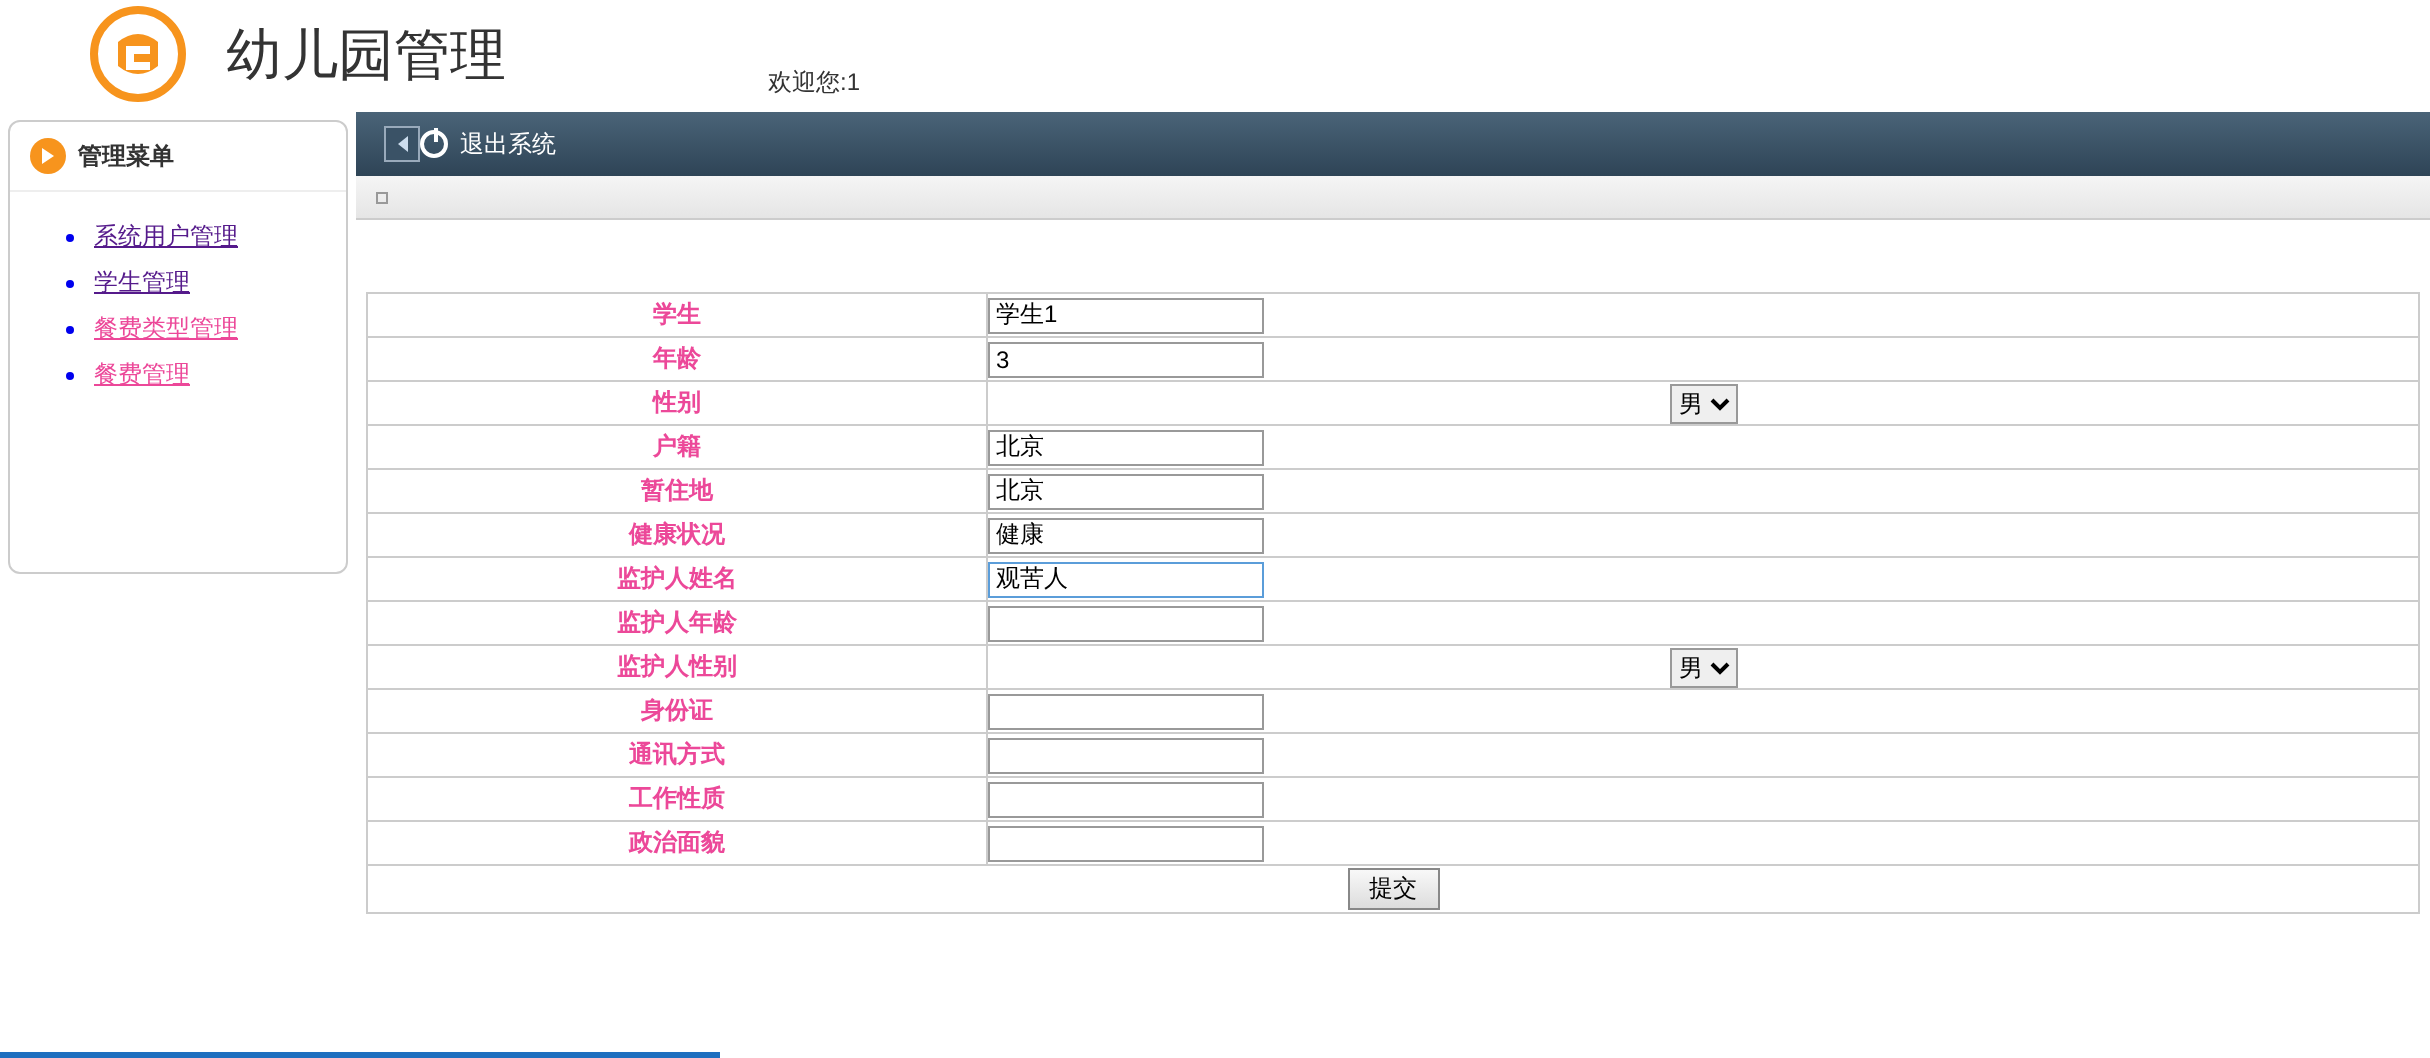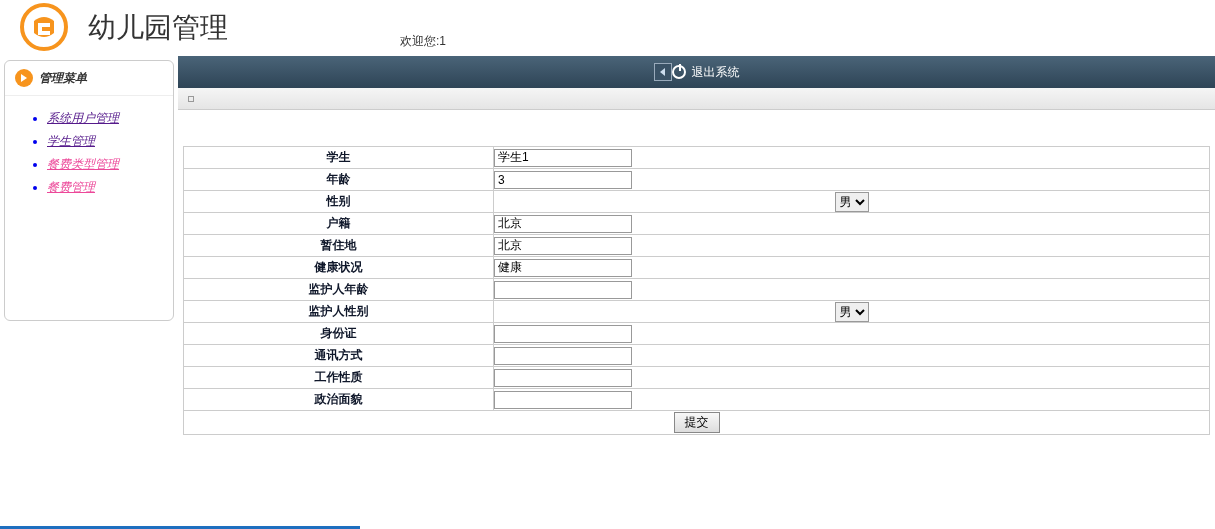--- a/index.html
+++ b/index.html
@@ -4,52 +4,52 @@
   <style>
     * { margin: 0; padding: 0; box-sizing: border-box; }
     body { font-family: Arial, "SimSun", sans-serif; font-size: 12px; background: #fff; width: 1215px; }
     
     .header-top {
       height: 56px;
       background: #fff;
       display: flex;
       align-items: center;
       position: relative;
+      padding-left: 25px;
     }
     .logo {
       margin-left: 20px;
     }
     .app-title {
       font-size: 28px;
       font-weight: normal;
       margin-left: 20px;
       color: #333;
       font-family: "Microsoft YaHei", sans-serif;
     }
     .welcome {
       position: absolute;
-      left: 400px;
+      left: 384px;
       bottom: 6px;
       font-size: 12px;
       color: #333;
     }
     
     .main-container {
       display: flex;
       align-items: flex-start;
     }
     
     .sidebar {
       width: 170px;
       margin: 4px;
       border: 1px solid #ccc;
       border-radius: 6px;
       background: #fff;
-      padding-bottom: 110px;
-      font-style: italic;
+      padding-bottom: 76px;
     }
     .sidebar-header {
       display: flex;
       align-items: center;
       padding: 8px 10px;
       border-bottom: 1px solid #eee;
     }
     .arrow-icon {
       width: 18px;
       height: 18px;
@@ -85,21 +85,21 @@
     
     .content-area {
       flex: 1;
     }
     
     .toolbar {
       height: 24px;
       background: linear-gradient(to bottom, #4a6478 0%, #2e4456 100%);
       display: flex;
       align-items: center;
-      justify-content: center;
+      justify-content: flex-start;
       padding: 16px 14px;
       color: #fff;
     }
     .toolbar-left-icon {
       width: 18px; height: 18px;
       border: 1px solid #9ab;
       display: flex;
       align-items: center;
       justify-content: center;
       cursor: pointer;
@@ -155,21 +155,21 @@
       border: 1px solid #ccc;
       height: 22px;
       padding: 0;
       vertical-align: middle;
     }
     .label-cell {
       width: 310px;
       text-align: center;
       font-weight: bold;
       font-size: 12px;
-      color: #0f172a;
+      color: #ec4899;
     }
     .input-cell {
       padding-left: 290px;
     }
     .input-cell.center-cell {
       text-align: center;
       padding-left: 0;
     }
     .form-input {
       width: 138px;
@@ -274,20 +274,24 @@
           </tr>
           <tr>
             <td class="label-cell">暂住地</td>
             <td class="input-cell"><input type="text" class="form-input" value="北京" style=""></td>
           </tr>
           <tr>
             <td class="label-cell">健康状况</td>
             <td class="input-cell"><input type="text" class="form-input" value="健康" style=""></td>
           </tr>
           <tr>
+            <td class="label-cell">监护人姓名</td>
+            <td class="input-cell"><input type="text" class="form-input active" value="观苦人" style=""></td>
+          </tr>
+          <tr>
             <td class="label-cell">监护人年龄</td>
             <td class="input-cell"><input type="text" class="form-input" style=""></td>
           </tr>
           <tr>
             <td class="label-cell">监护人性别</td>
             <td class="input-cell center-cell"><select class="form-select"><option>男</option></select></td>
           </tr>
           <tr>
             <td class="label-cell">身份证</td>
             <td class="input-cell"><input type="text" class="form-input" style=""></td>

